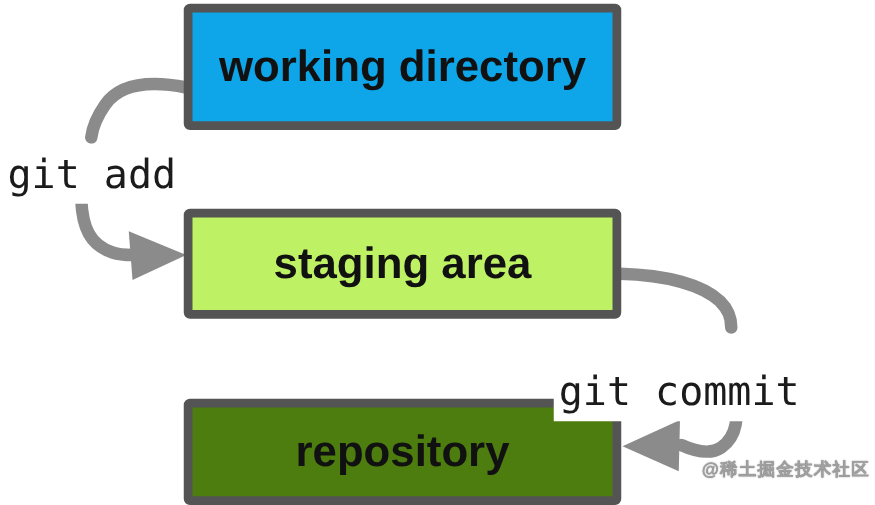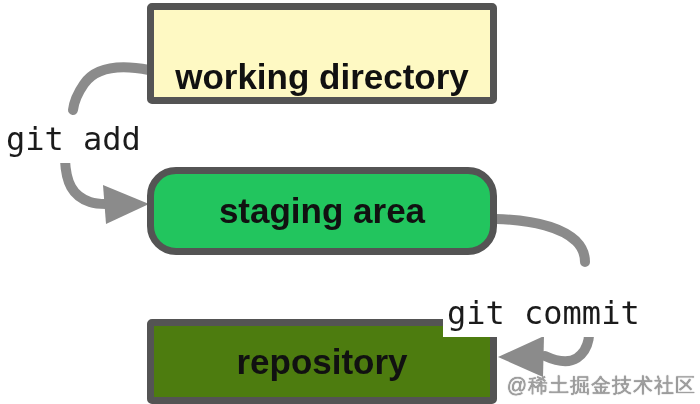--- a/index.html
+++ b/index.html
@@ -63,23 +63,23 @@
     stroke-width: 10;
     stroke-linecap: round;
   }
   .arrow-head {
     fill: var(--arrow, #8b8b8b);
     stroke: none;
   }
   .watermark {
     position: absolute;
     right: 4px;
-    bottom: 5px;
-    font-size: 20px;
-    font-weight: normal;
+    bottom: 19px;
+    font-size: 14px;
+    font-weight: bold;
     letter-spacing: 1px;
     color: var(--watermark_text, #a0a0a0);
     text-shadow: 0 0 1px #555555;
     white-space: nowrap;
   }
 </style>
 </head>
 <body>
 
 <div class="stage">
@@ -90,25 +90,25 @@
 
     <path class="arrow-line" d="M 65 160 C 66 182 72 196 90 202 C 96 204 100 204 106 204"></path>
     <polygon class="arrow-head" points="103,185 149,204 106,224"></polygon>
 
     <path class="arrow-line" d="M 496 219 C 534 220 562 228 576 241 C 583 248 585 254 585 262"></path>
 
     <path class="arrow-line" d="M 588 310 C 591 334 590 349 577 358 C 568 364 556 361 545 356"></path>
     <polygon class="arrow-head" points="498,357 544,336 543,377"></polygon>
   </svg>
 
-  <div class="node node-working" style="background-color: #fef9c3; align-items: flex-end;">
+  <div class="node node-working" style="background-color: #0ea5e9;">
     <span class="node-label">working directory</span>
   </div>
 
-  <div class="node node-staging" style="background-color: #22c55e; border-radius: 29px;">
+  <div class="node node-staging" style="background-color: #bef264;">
     <span class="node-label">staging area</span>
   </div>
 
   <div class="node node-repo" style="background-color: #4d7c0f;">
     <span class="node-label">repository</span>
   </div>
 
   <div class="cmd-label cmd-git-add">git add</div>
   <div class="cmd-label cmd-git-commit">git commit</div>
 

